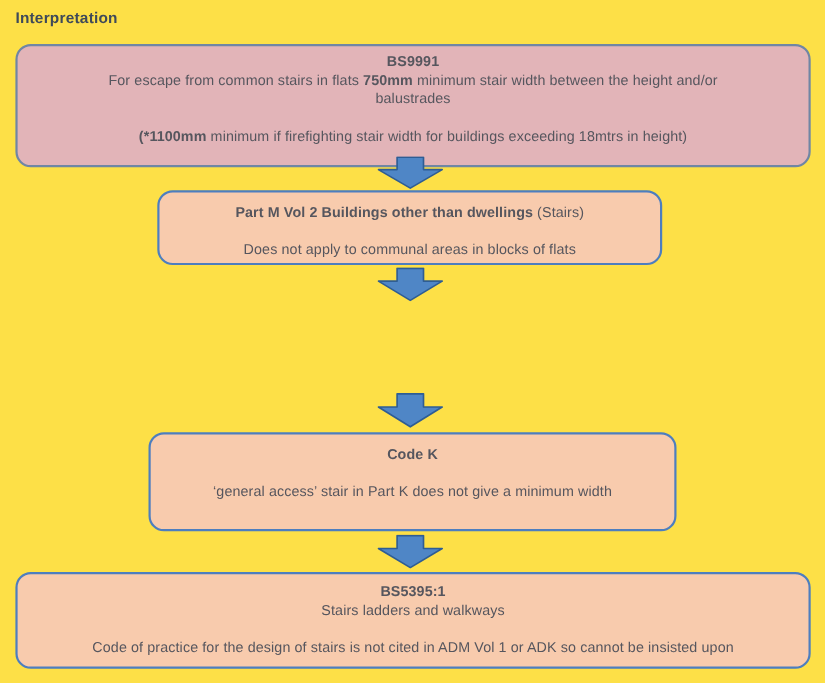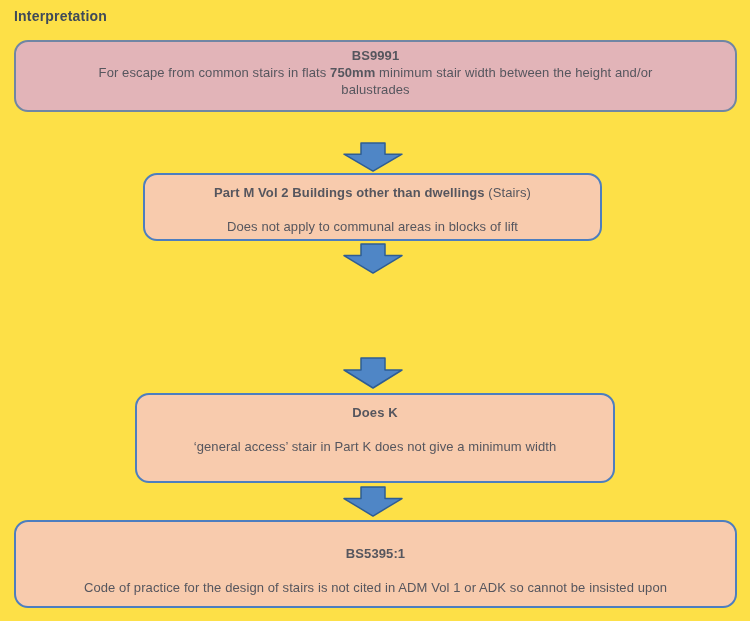--- a/index.html
+++ b/index.html
@@ -31,26 +31,26 @@
     border:2px solid var(--pink-border,#7086a4);
   }
   .box.peach{
     background:var(--peach-fill,#f8cbad);
     border:2px solid var(--peach-border,#4d7ebf);
   }
   .line{margin:0 auto;}
   .line b{font-weight:bold;}
   .heading{font-weight:bold;}
   .gap{height:17px;}
-  #box-bs9991{left:14px;top:40px;width:723px;height:72px;padding-top:5px;}
+  #box-bs9991{left:14px;top:40px;width:723px;height:112px;padding-top:5px;}
   #box-bs9991 .wrapline{max-width:620px;}
   #box-partm2{left:143px;top:173px;width:459px;height:68px;padding-top:9px;}
   #box-partm1{left:78px;top:275px;width:592px;height:78px;padding-top:10px;}
   #box-partk{left:135px;top:393px;width:480px;height:90px;padding-top:9px;}
-  #box-bs5395{left:14px;top:520px;width:723px;height:88px;padding-top:23px;}
+  #box-bs5395{left:14px;top:520px;width:723px;height:88px;padding-top:7px;}
   .arrow{
     position:absolute;
     width:60px;height:32px;
     left:343px;
   }
   .arrow polygon{
     fill:var(--arrow-fill,#4f86c6);
     stroke:var(--arrow-border,#2e5d94);
     stroke-width:1.5;
     stroke-linejoin:round;
@@ -64,50 +64,52 @@
 <body>
 
 <div id="canvas">
 
   <div class="page-title">Interpretation</div>
 
   <div class="box pink" id="box-bs9991">
     <div class="line heading">BS9991</div>
     <div class="line wrapline"><span>For escape from common stairs in flats </span><b>750mm</b><span> minimum stair width between the height and/or balustrades</span></div>
     <div class="gap"></div>
+    <div class="line"><b>(*1100mm</b><span> minimum if firefighting stair width for buildings exceeding 18mtrs in height)</span></div>
   </div>
 
   <svg class="arrow" id="arrow-1" viewBox="0 0 60 32" preserveAspectRatio="none">
     <polygon points="18,1 42,1 42,13 59,13 30,31 1,13 18,13"></polygon>
   </svg>
 
   <div class="box peach" id="box-partm2">
     <div class="line"><b>Part M Vol 2 Buildings other than dwellings</b><span> (Stairs)</span></div>
     <div class="gap"></div>
-    <div class="line">Does not apply to communal areas in blocks of lift</div>
+    <div class="line">Does not apply to communal areas in blocks of flats</div>
   </div>
 
   <svg class="arrow" id="arrow-2" viewBox="0 0 60 32" preserveAspectRatio="none">
     <polygon points="18,1 42,1 42,13 59,13 30,31 1,13 18,13"></polygon>
   </svg>
 
 
   <svg class="arrow" id="arrow-3" viewBox="0 0 60 32" preserveAspectRatio="none">
     <polygon points="18,1 42,1 42,13 59,13 30,31 1,13 18,13"></polygon>
   </svg>
 
   <div class="box peach" id="box-partk">
-    <div class="line heading">Does K</div>
+    <div class="line heading">Code K</div>
     <div class="gap"></div>
     <div class="line">‘general access’ stair in Part K does not give a minimum width</div>
   </div>
 
   <svg class="arrow" id="arrow-4" viewBox="0 0 60 32" preserveAspectRatio="none">
     <polygon points="18,1 42,1 42,13 59,13 30,31 1,13 18,13"></polygon>
   </svg>
 
   <div class="box peach" id="box-bs5395">
     <div class="line heading">BS5395:1</div>
+    <div class="line">Stairs ladders and walkways</div>
     <div class="gap"></div>
     <div class="line">Code of practice for the design of stairs is not cited in ADM Vol 1 or ADK so cannot be insisted upon</div>
   </div>
 
 </div>
 
 </body></html>

